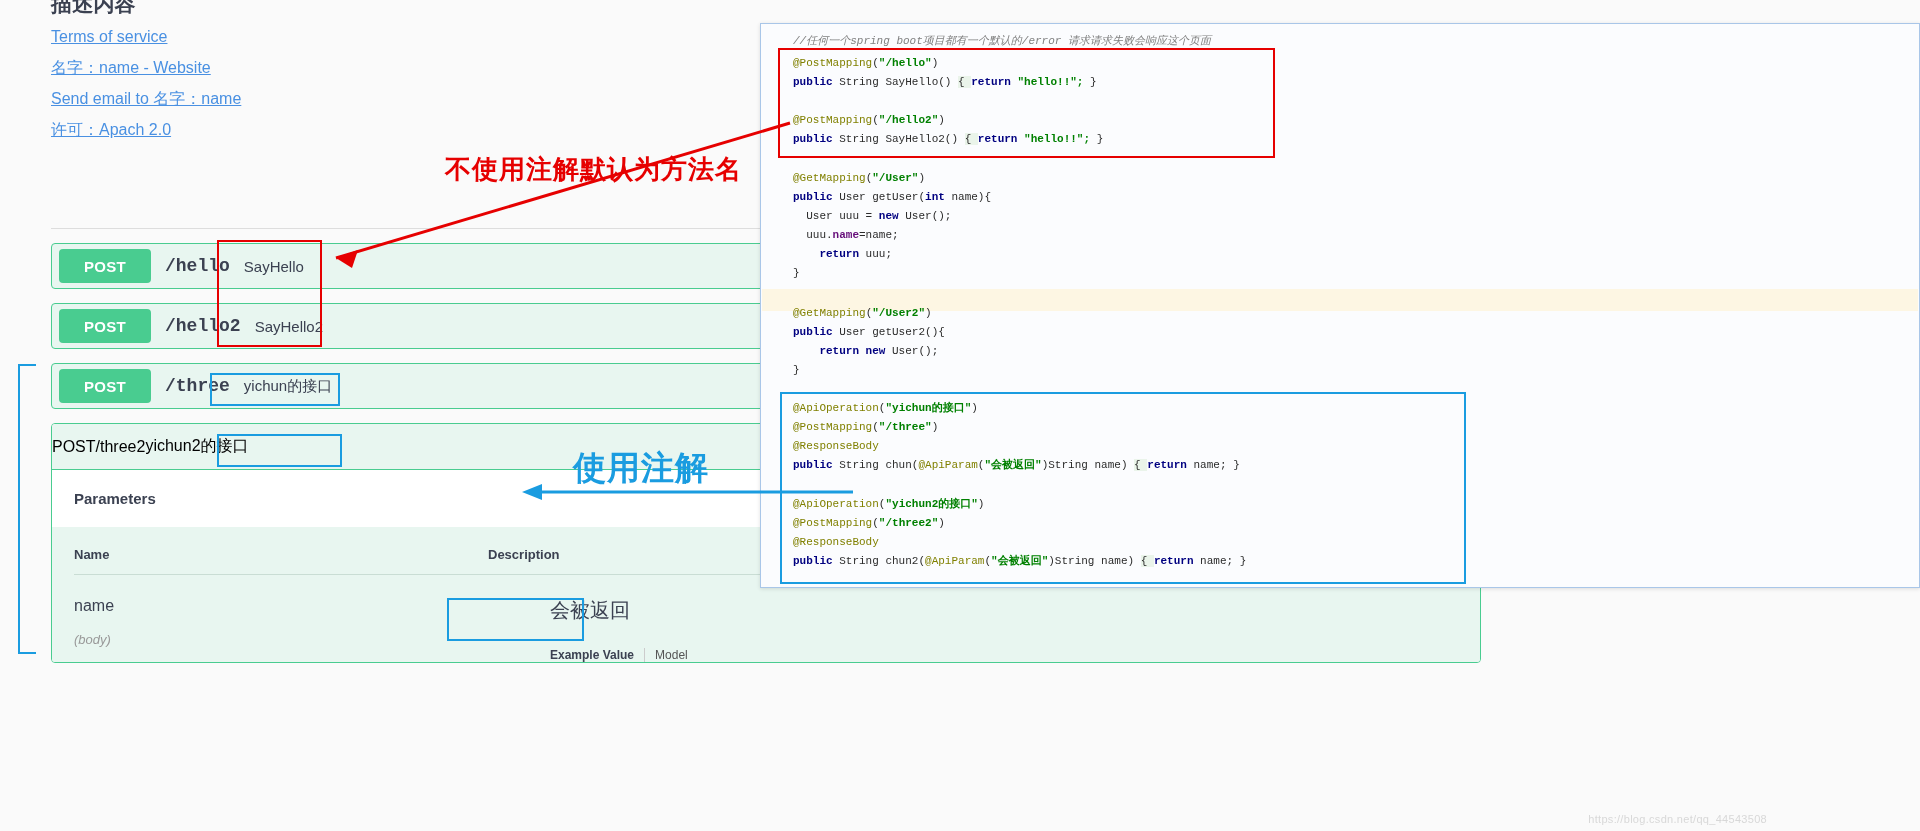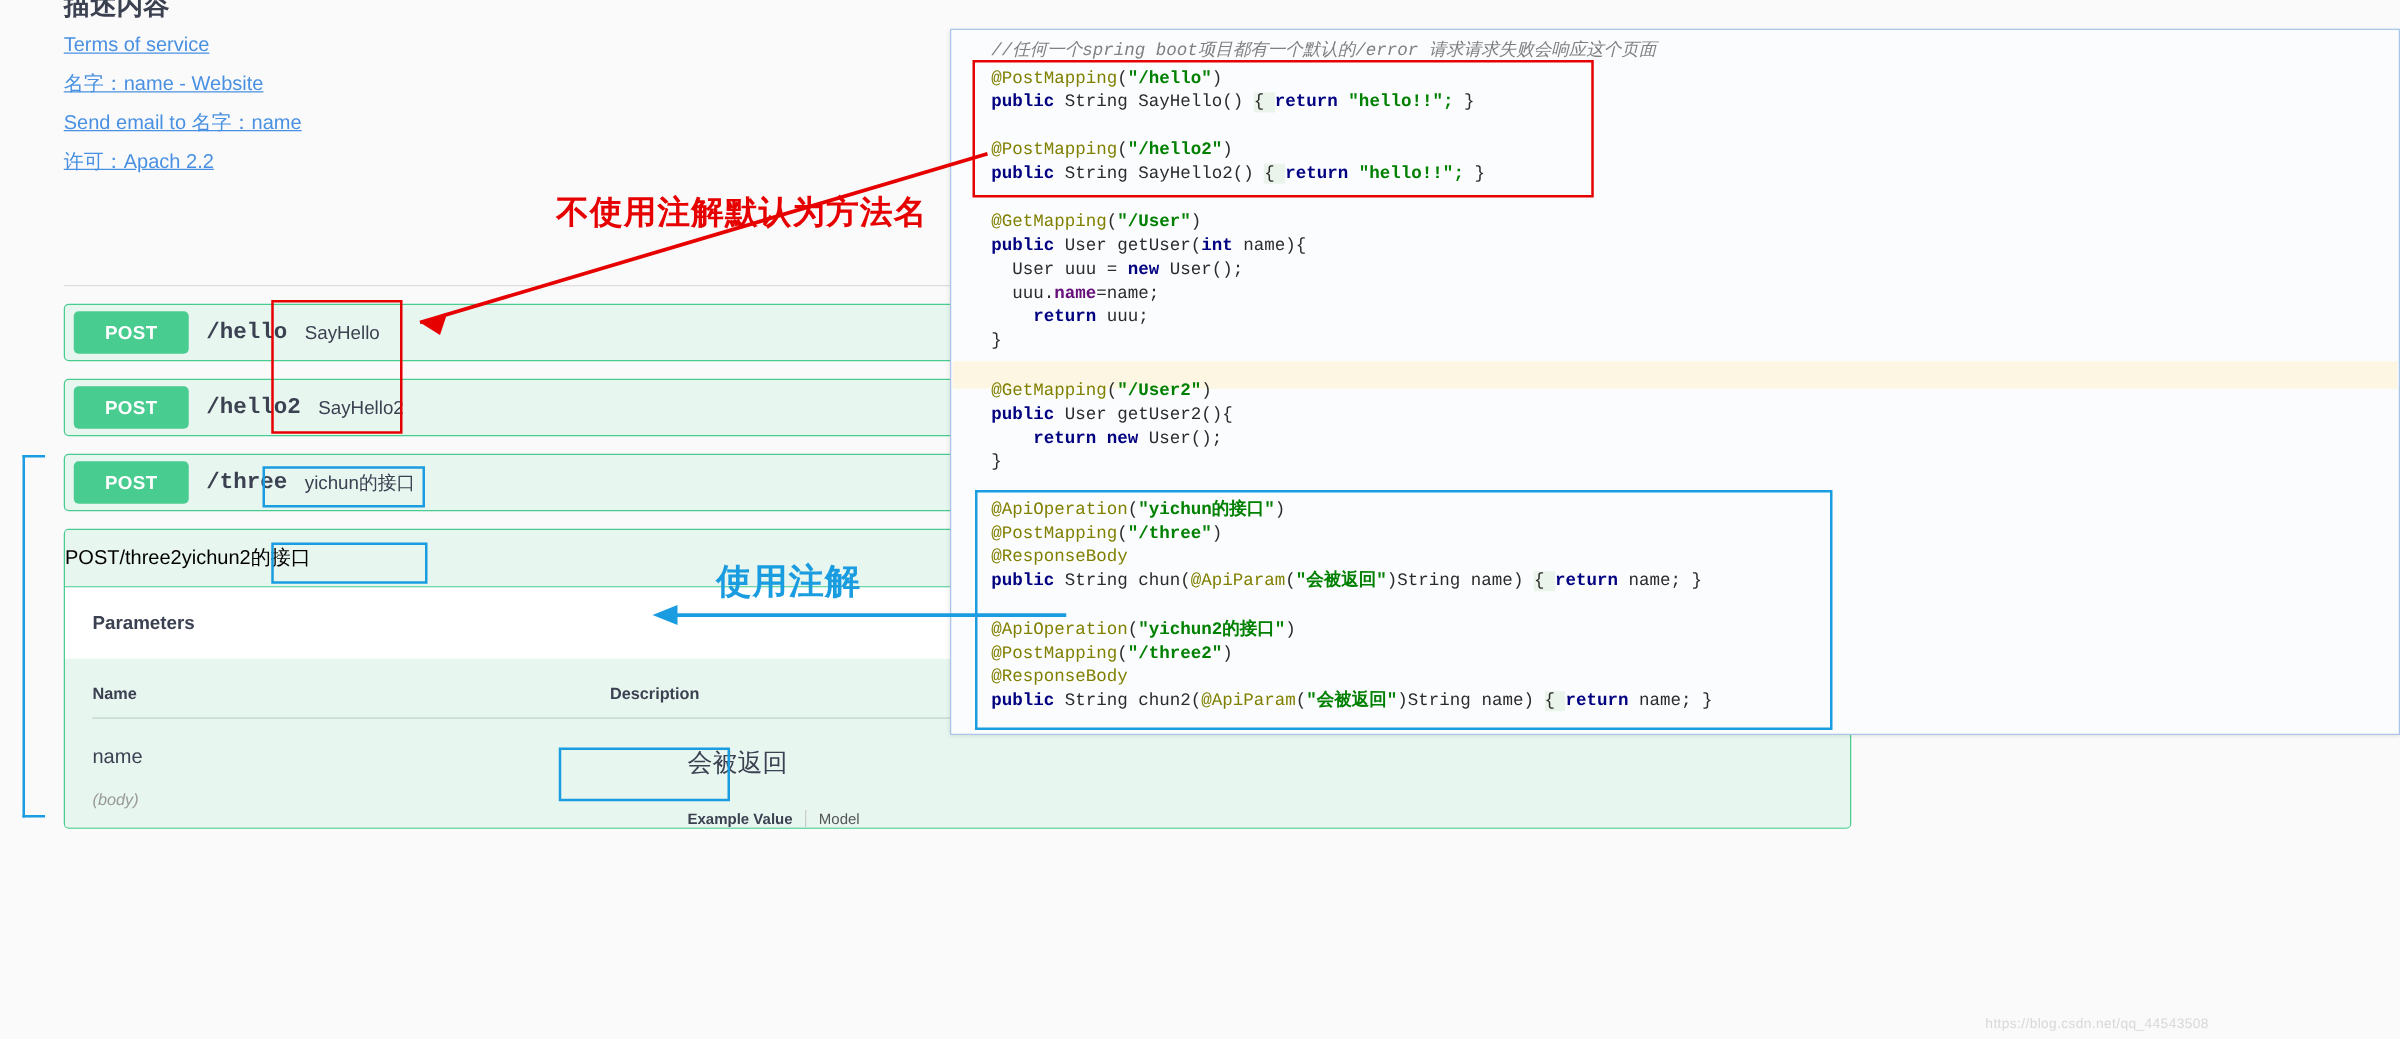--- a/index.html
+++ b/index.html
@@ -100,21 +100,21 @@
   
   #codepanel {
     position: absolute; left: 760px; top: 23px;
     width: 1160px; height: 565px;
     background: #fbfcfe;
     border: 1px solid #a9c6e8;
     box-shadow: 0 1px 4px rgba(0,0,0,.12);
   }
   .code {
     font-family: "Liberation Mono", monospace;
-    font-size: 14px;
+    font-size: 11px;
     line-height: 19.2px;
     white-space: pre;
     color: #000;
   }
   .cm  { color: #808080; font-style: italic; }  
   .ann { color: #808000; }                       
   .kw  { color: #000080; font-weight: 700; }     
   .str { color: #008000; font-weight: 700; }     
   .typ { color: #2b2b2b; }                       
   .fld { color: #660e7a; font-weight: 700; }     
@@ -130,21 +130,21 @@
   
   .redbox { position: absolute; border: 2px solid #e60000; }
   .bluebox { position: absolute; border: 2px solid #1a9ce0; }
   .redtext {
     position: absolute; color: #e60000; font-weight: 700;
     font-size: 26px; letter-spacing: 1px;
     font-family: "Liberation Sans", sans-serif;
   }
   .bluetext {
     position: absolute; color: #1a9ce0; font-weight: 700;
-    font-size: 28px; letter-spacing: 1px;
+    font-size: 33px; letter-spacing: 1px;
     font-family: "Liberation Sans", sans-serif;
   }
   .watermark {
     position: absolute; right: 16px; bottom: 6px;
     font-size: 11px; color: #d8d8d8; letter-spacing: .3px;
   }
   svg.overlay { position: absolute; left: 0; top: 0; width: 1920px; height: 831px; pointer-events: none; }
 </style>
 </head>
 <body>
@@ -152,21 +152,21 @@
 <div id="root">
 
   <div id="swagger">
 
     <div class="info-title">描述内容</div>
 
     <div class="info-links">
       <a href="#">Terms of service</a>
       <a href="#">名字：name - Website</a>
       <a href="#">Send email to 名字：name</a>
-      <a href="#">许可：Apach 2.2</a>
+      <a href="#">许可：Apach 2.0</a>
     </div>
 
 
     <div class="ops">
       <div class="op-rule"></div>
 
       <div class="op">
         <span class="verb">POST</span>
         <span class="path">/hello</span>
         <span class="summary">SayHello</span>

